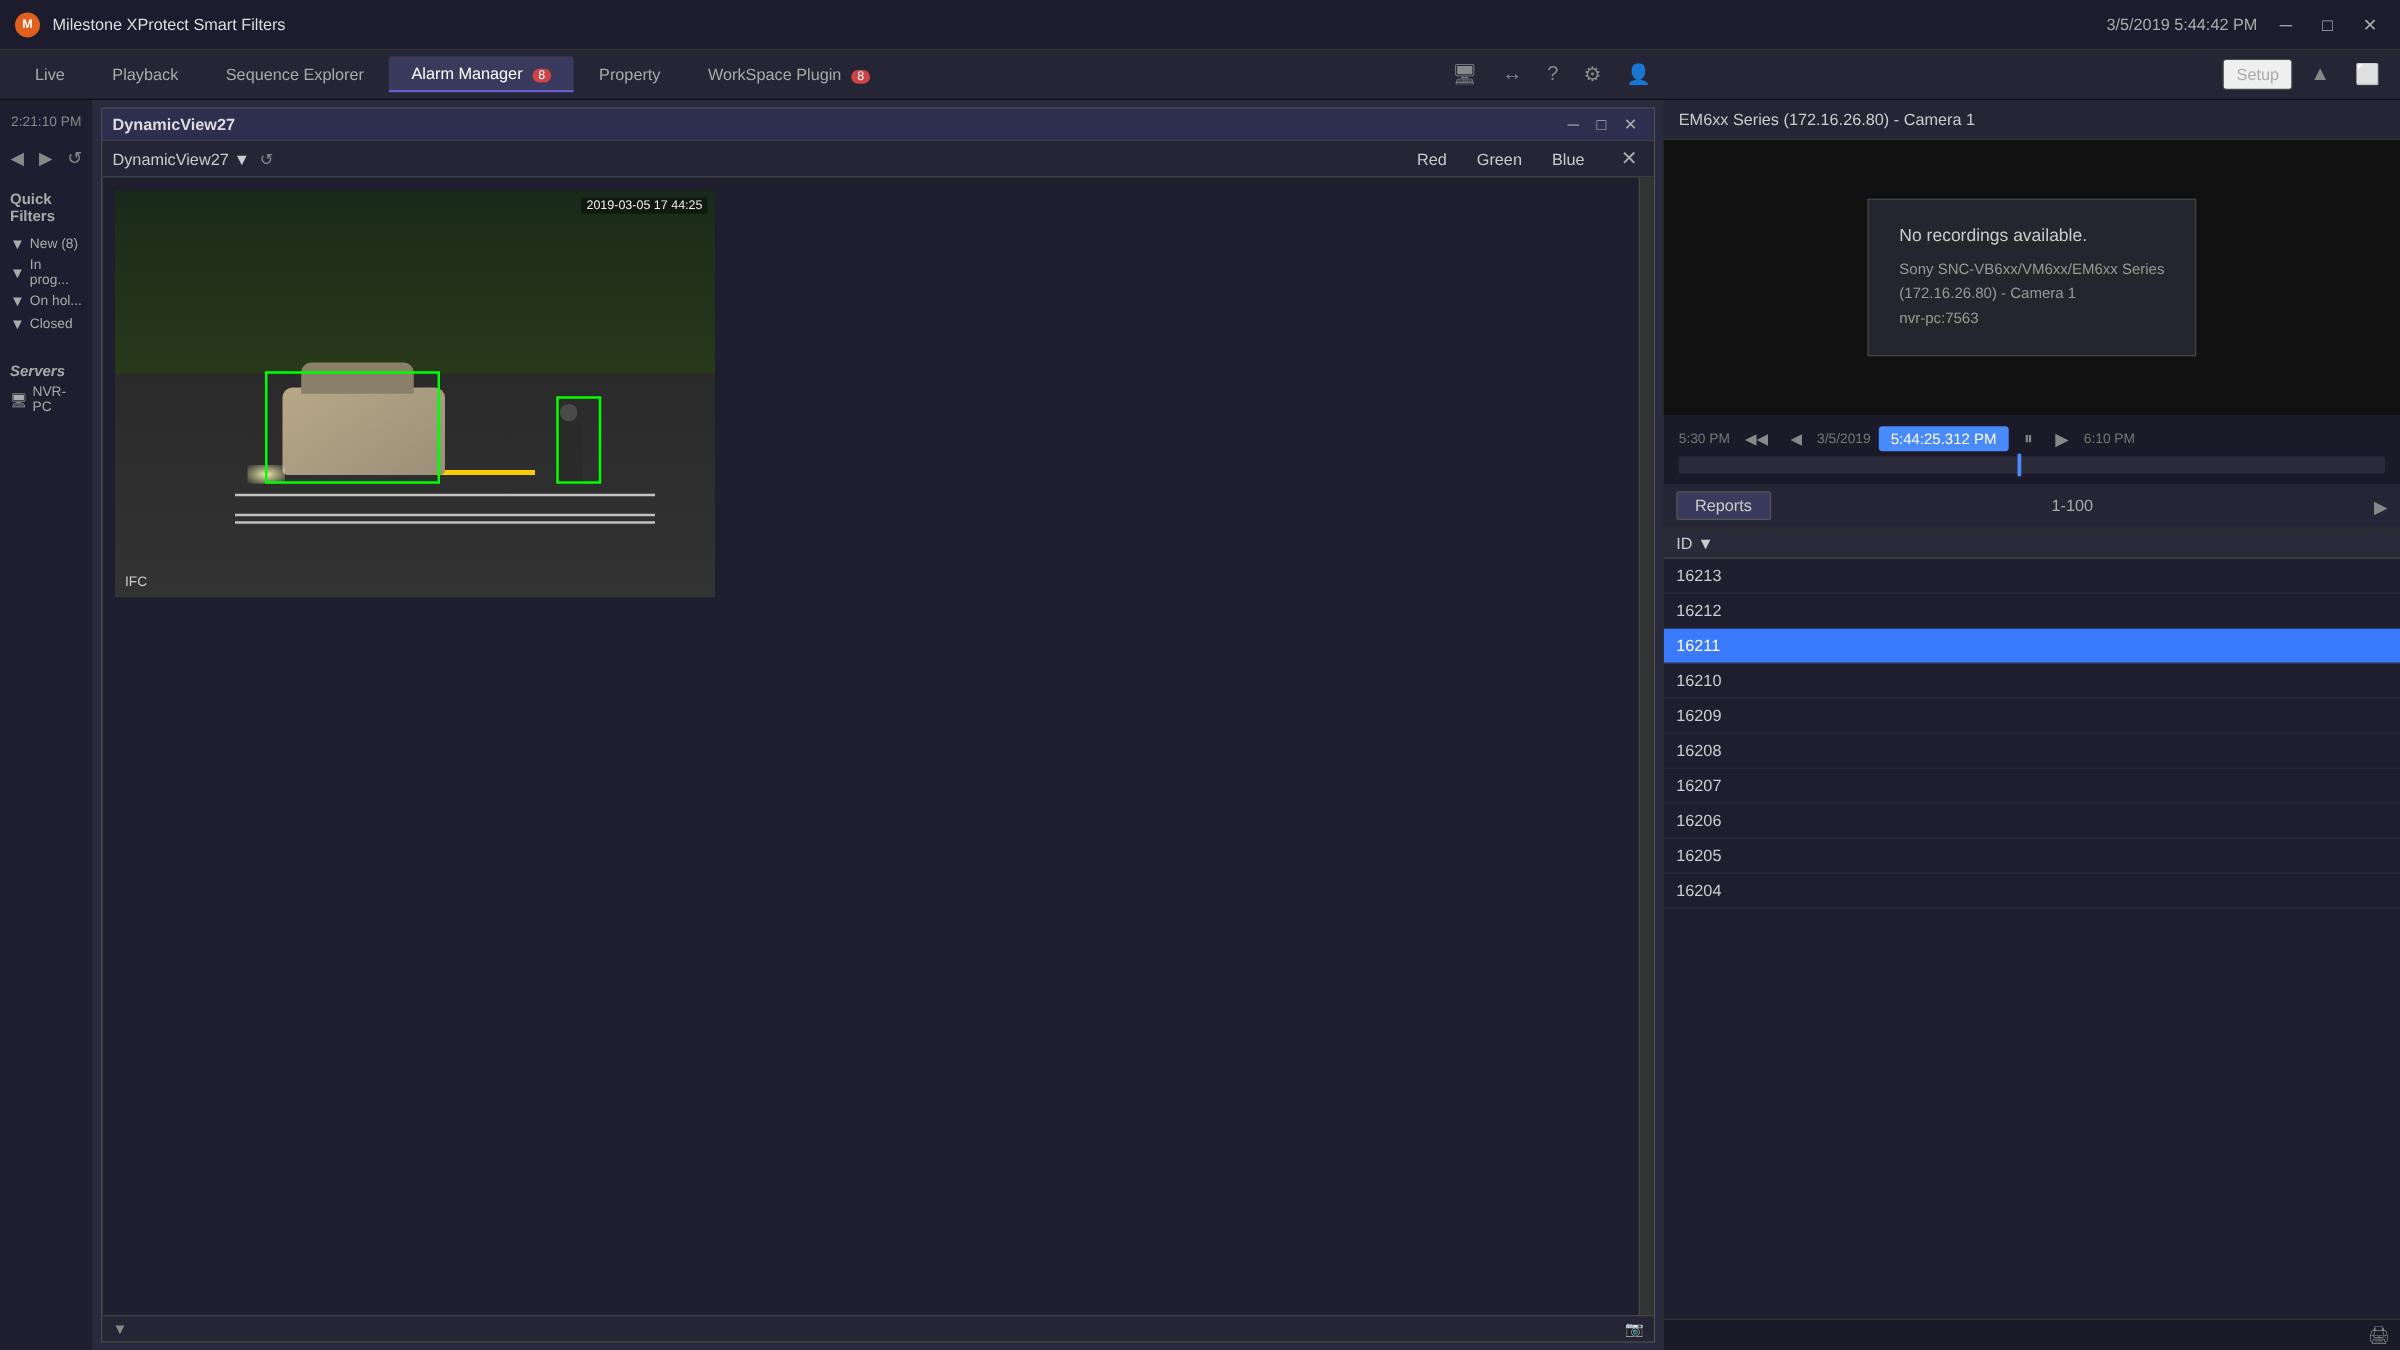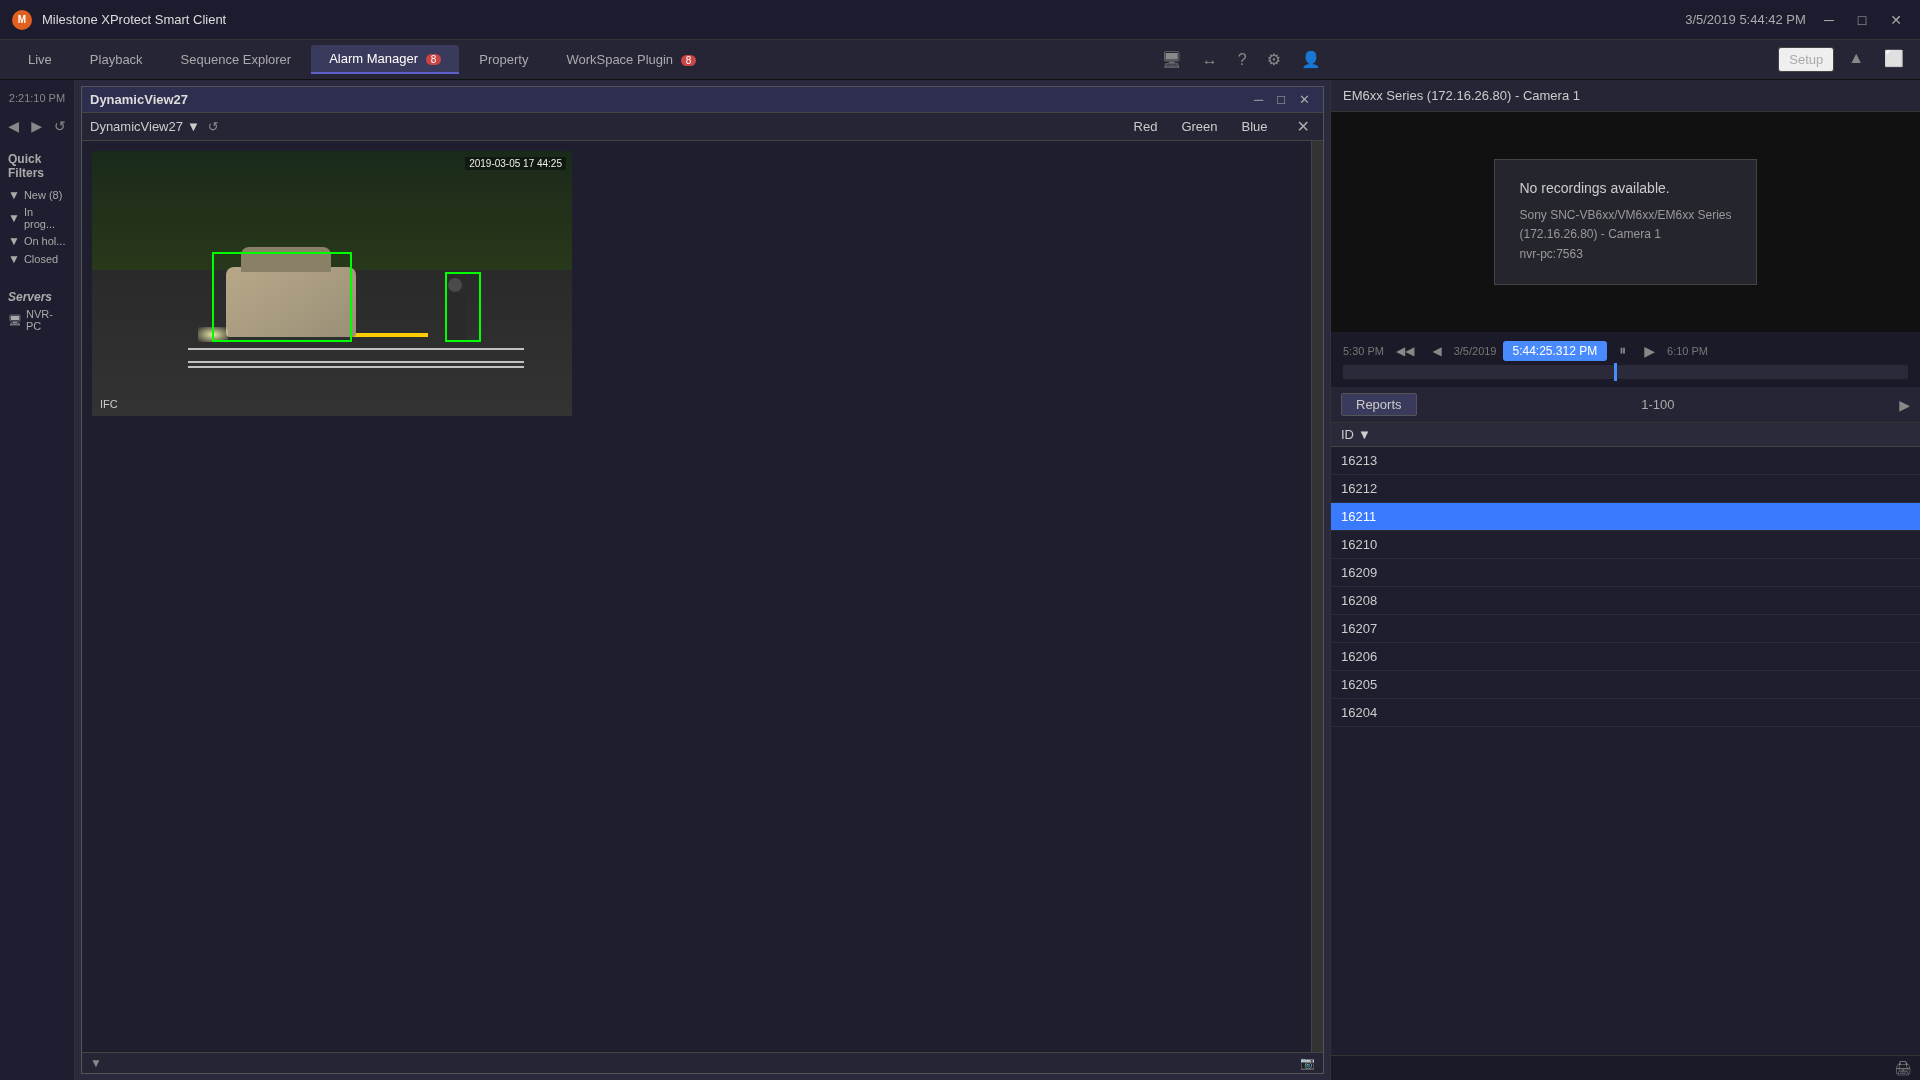--- a/index.html
+++ b/index.html
@@ -85,21 +85,21 @@
       background: #cc4444;
       color: white;
       border-radius: 10px;
       padding: 0 5px;
       font-size: 10px;
       margin-left: 4px;
     }
     #setup-bar {
       margin-left: auto;
       display: flex;
-      align-items: flex-start;
+      align-items: center;
       gap: 8px;
     }
     #setup-btn {
       color: #aaa;
       cursor: pointer;
       padding: 4px 10px;
       border: 1px solid #444;
       border-radius: 3px;
       font-size: 13px;
     }
@@ -239,21 +239,21 @@
       color: #888;
       font-size: 13px;
       margin-bottom: 8px;
     }
     #scene-image-container {
       position: relative;
       display: inline-block;
     }
     #scene-image {
       width: 480px;
-      height: 265px;
+      height: 326px;
       background: #1a2a1a;
       position: relative;
       overflow: hidden;
     }
     
     .scene-road {
       position: absolute;
       bottom: 0;
       left: 0;
       right: 0;
@@ -550,21 +550,21 @@
       border-radius: 3px;
       white-space: nowrap;
     }
   </style>
 </head>
 <body>
 
 <div id="title-bar">
   <div id="title-bar-left">
     <div id="app-icon">M</div>
-    <span id="app-title">Milestone XProtect Smart Client</span>
+    <span id="app-title">Milestone XProtect Smart Filters</span>
   </div>
   <div id="title-bar-right">
     <span>3/5/2019 5:44:42 PM</span>
     <span class="titlebar-btn">─</span>
     <span class="titlebar-btn">□</span>
     <span class="titlebar-btn">✕</span>
   </div>
 </div>
 
 <div id="nav-bar">

